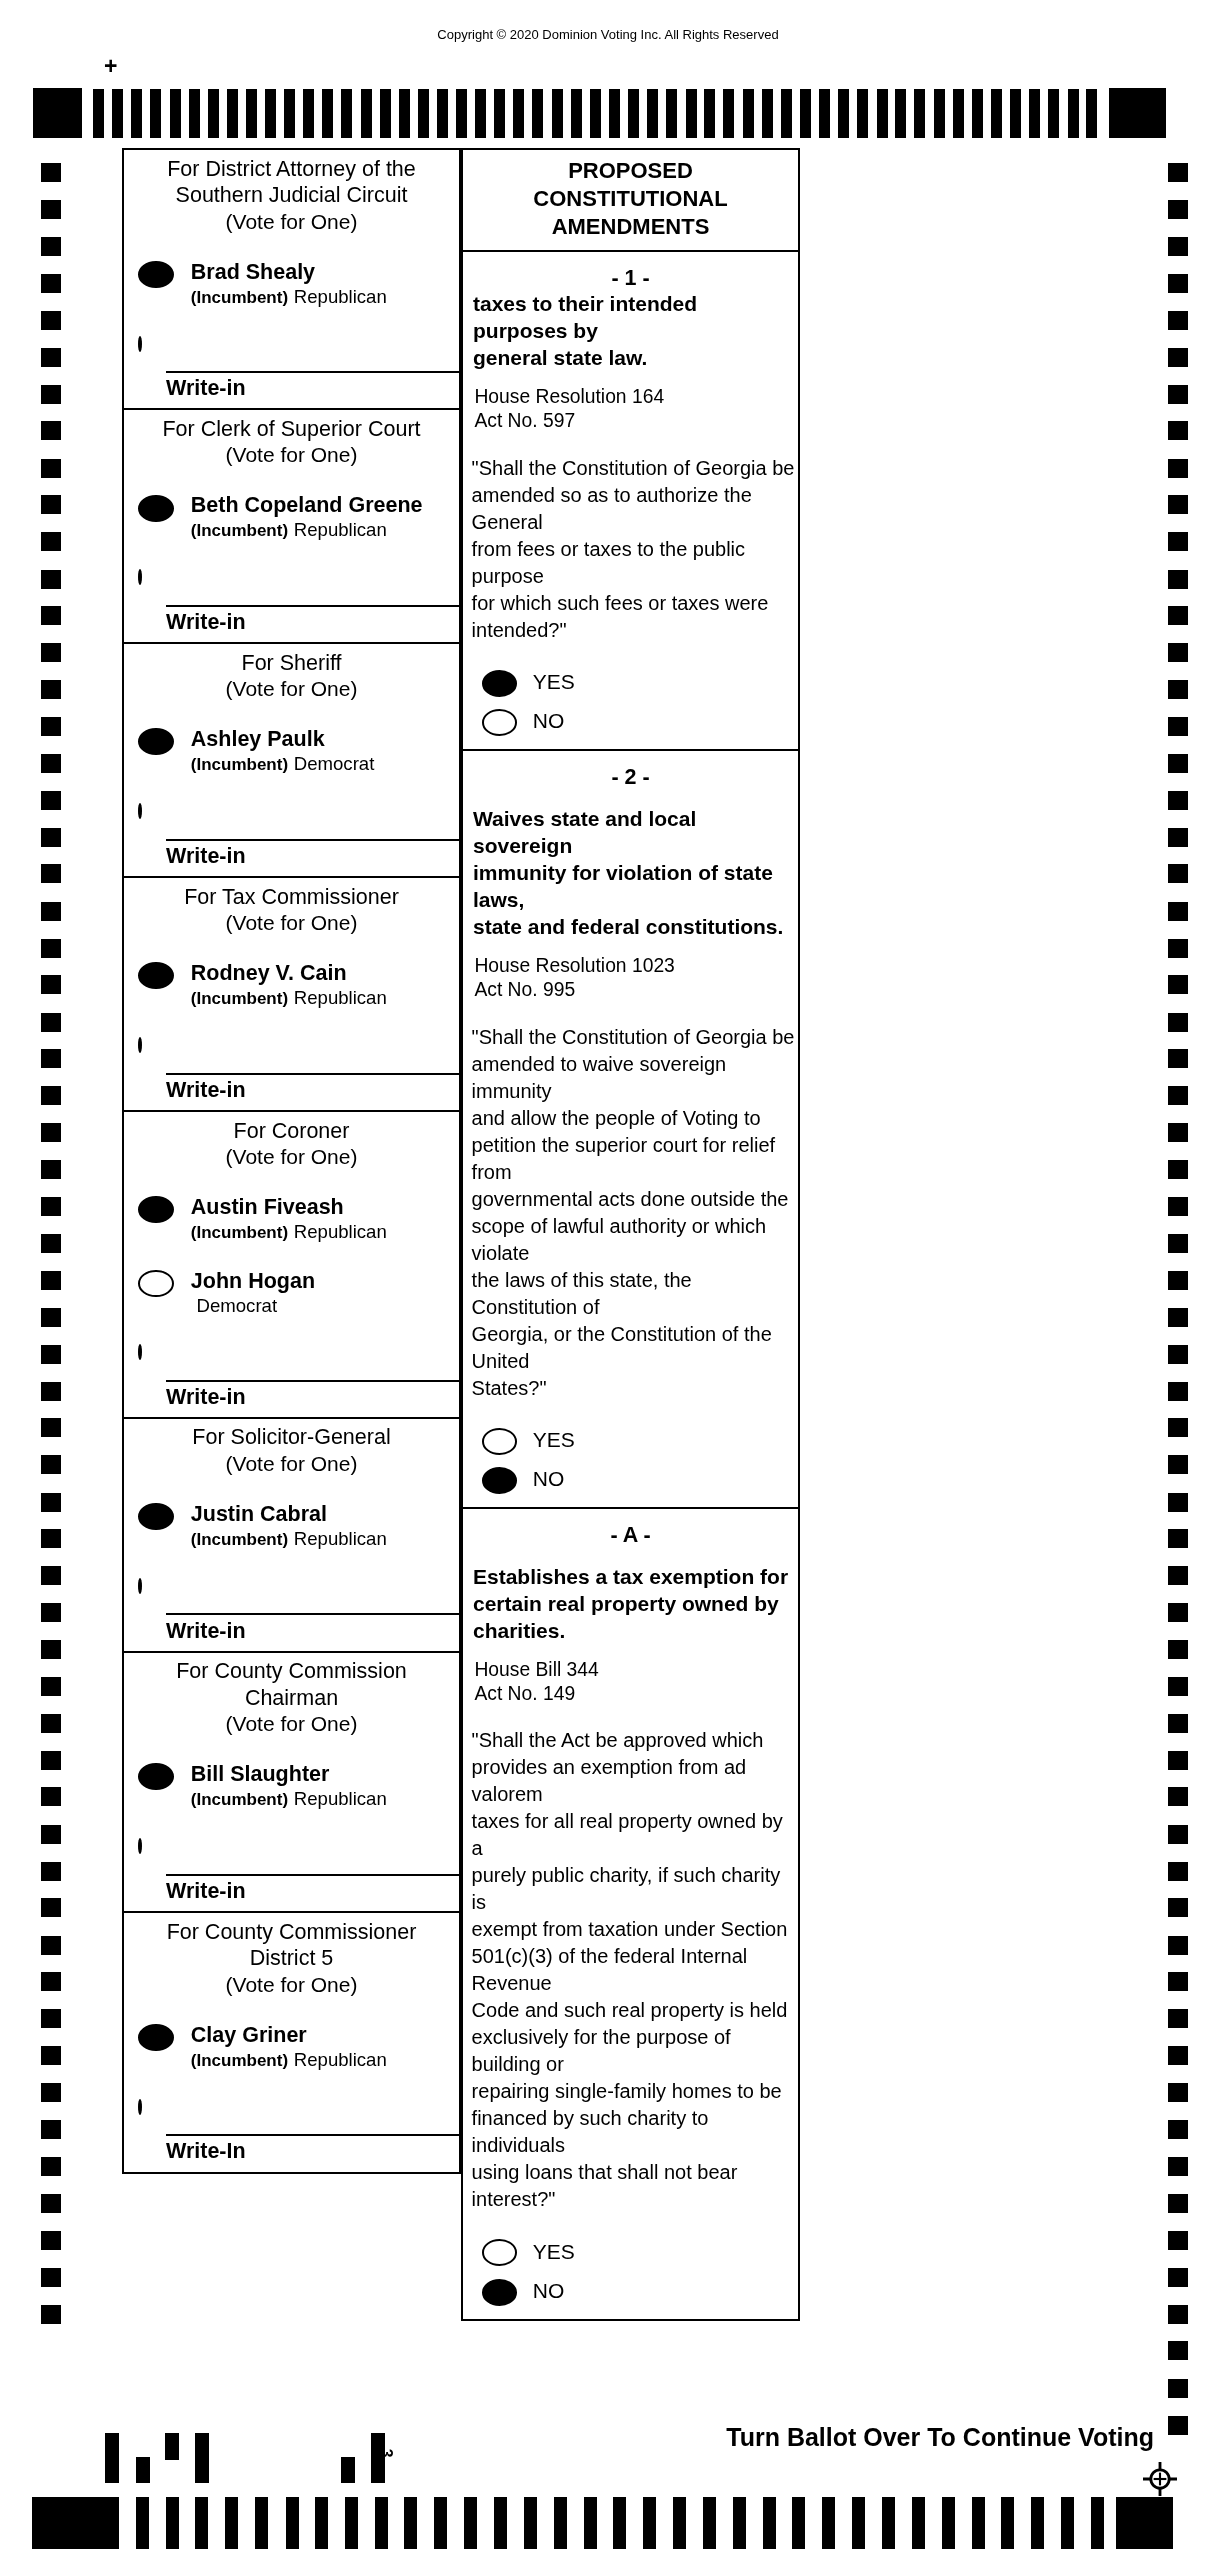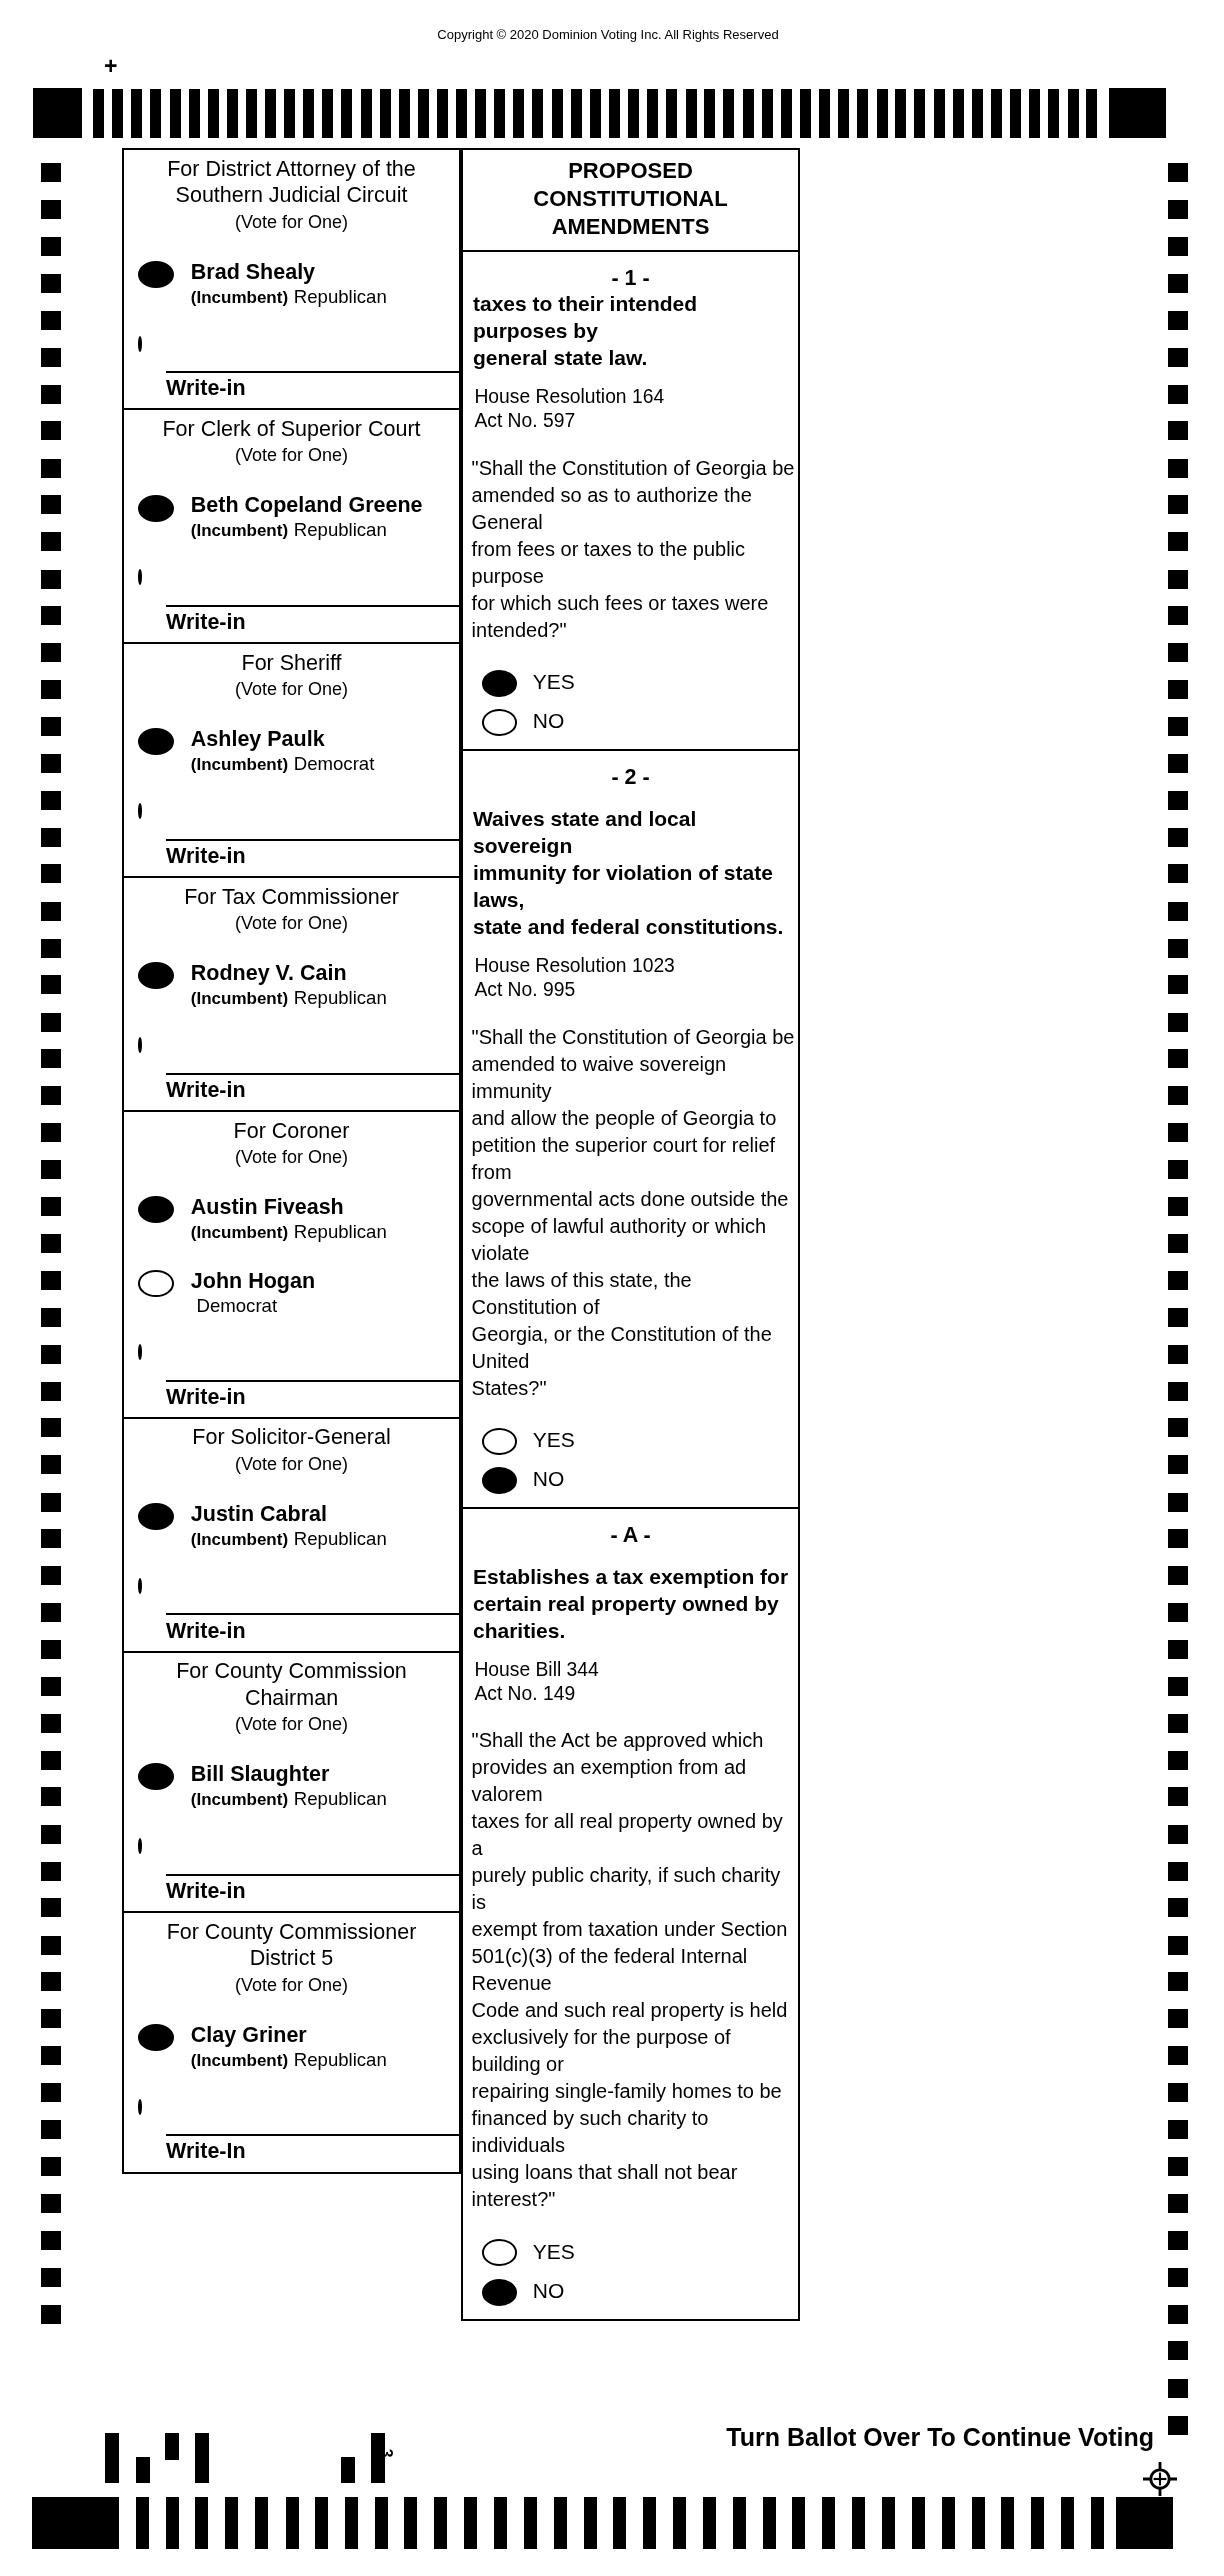--- a/index.html
+++ b/index.html
@@ -6,21 +6,21 @@
   .page{position:relative;width:1224px;height:2576px;background:#fff;
         font-family:"Liberation Sans",sans-serif;color:#000;overflow:hidden;margin:0 auto;}
   .tm{position:absolute;background:#000;}
   .plus-mark{position:absolute;left:104px;top:53px;font-size:23px;font-weight:bold;}
   .copyright{position:absolute;top:27px;left:429px;width:358px;text-align:center;font-size:13px;}
   .columns{position:absolute;left:122px;top:150px;width:678px;display:flex;align-items:flex-start;}
   .col{width:339px;}
   
   .contest{border:2.1px solid #000;margin-top:-2.1px;padding:5.7px 0 7.2px;background:#fff;}
   .c-title{font-weight:normal;font-size:21.5px;line-height:26.5px;text-align:center;padding:0 10px;}
-  .c-instr{font-size:18px;line-height:26px;text-align:center;}
+  .c-instr{font-size:21px;line-height:26px;text-align:center;}
   .cand-row{display:flex;align-items:flex-start;margin:24px 0 0 14.3px;}
   .oval{width:31.5px;height:23px;border:2.1px solid #000;border-radius:50%;flex:none;margin-top:2.1px;background:#fff;}
   .oval.filled{background:#000;}
   .cand-text{margin-left:17px;}
   .cand-name{font-weight:bold;font-size:21.5px;line-height:26px;}
   .cand-sub{font-size:18.6px;line-height:23px;}
   .desig{font-weight:bold;font-size:17px;}
   .party{margin-left:5.7px;}
   .blank-row{margin:29px 0 0 14.3px;}
   .writein{margin:21.5px 0 0 42px;border-top:2.1px solid #000;padding-top:2.1px;
@@ -198,21 +198,21 @@
         </div>
         <div class="measure">
           <div class="m-label">- 2 -</div>
           <div class="m-summary first">Waives state and local sovereign</div>
           <div class="m-summary">immunity for violation of state laws,</div>
           <div class="m-summary">state and federal constitutions.</div>
           <div class="m-ref first">House Resolution 1023</div>
           <div class="m-ref">Act No. 995</div>
           <div class="m-question first">"Shall the Constitution of Georgia be</div>
           <div class="m-question">amended to waive sovereign immunity</div>
-          <div class="m-question">and allow the people of Georgia to</div>
+          <div class="m-question">and allow the people of Voting to</div>
           <div class="m-question">petition the superior court for relief from</div>
           <div class="m-question">governmental acts done outside the</div>
           <div class="m-question">scope of lawful authority or which violate</div>
           <div class="m-question">the laws of this state, the Constitution of</div>
           <div class="m-question">Georgia, or the Constitution of the United</div>
           <div class="m-question">States?"</div>
           <div class="m-opt first">
             <span class="oval"></span>
             <span class="m-opt-label">YES</span>
           </div>

